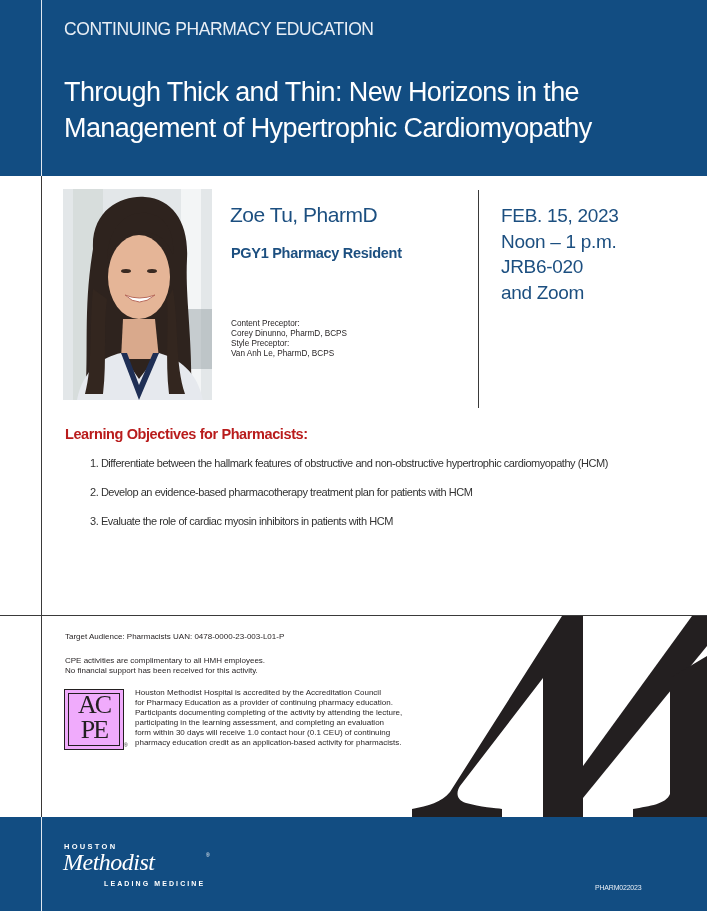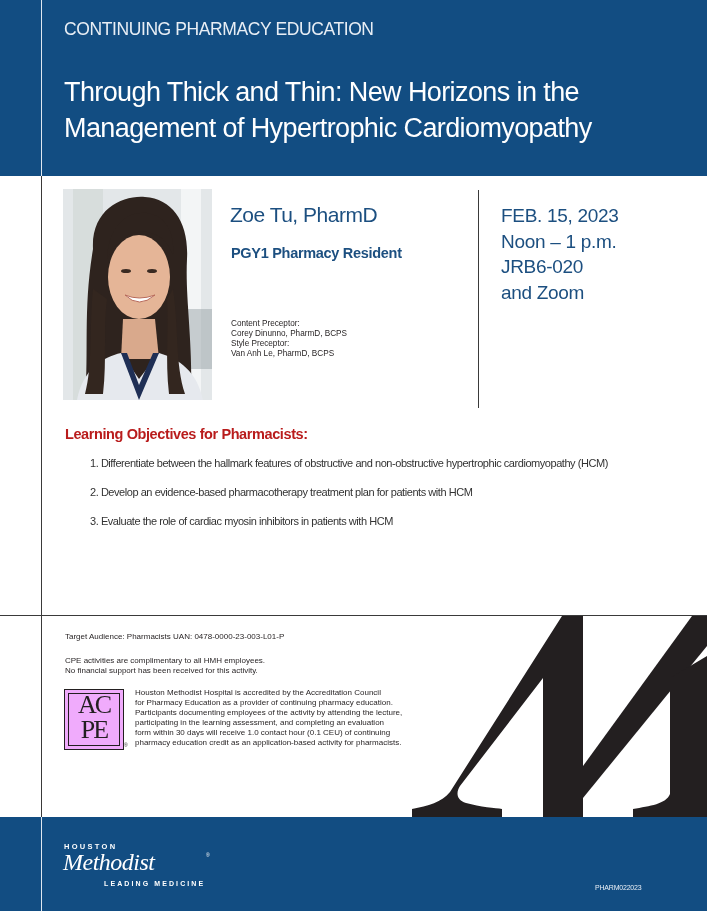--- a/index.html
+++ b/index.html
@@ -132,21 +132,21 @@
 <div id="acpe-logo">
   <div class="inner"></div>
   <div class="row row1">AC</div>
   <div class="row row2">PE</div>
 </div>
 <div id="acpe-reg">®</div>
 
 <div id="accreditation">
   <div style="white-space:nowrap">Houston Methodist Hospital is accredited by the Accreditation Council</div>
   <div style="white-space:nowrap">for Pharmacy Education as a provider of continuing pharmacy education.</div>
-  <div style="white-space:nowrap">Participants documenting employees of the activity by attending the lecture,</div>
+  <div style="white-space:nowrap">Participants documenting completing of the activity by attending the lecture,</div>
   <div style="white-space:nowrap">participating in the learning assessment, and completing an evaluation</div>
   <div style="white-space:nowrap">form within 30 days will receive 1.0 contact hour (0.1 CEU) of continuing</div>
   <div style="white-space:nowrap">pharmacy education credit as an application-based activity for pharmacists.</div>
 </div>
 
 <svg id="big-m" viewBox="0 0 307 201">
 
   <path d="M162 0 L183 0 L183 201 L143 201 L143 62 L60 170 C56 176, 56 184, 66 187 C80 191, 96 192, 102 193 L102 201 L12 201 L12 193 C28 190, 42 186, 50 176 Z" fill="#231f20"></path>
 
   <path d="M292 0 L307 0 L307 30 L183 182 L183 150 Z" fill="#231f20"></path>

